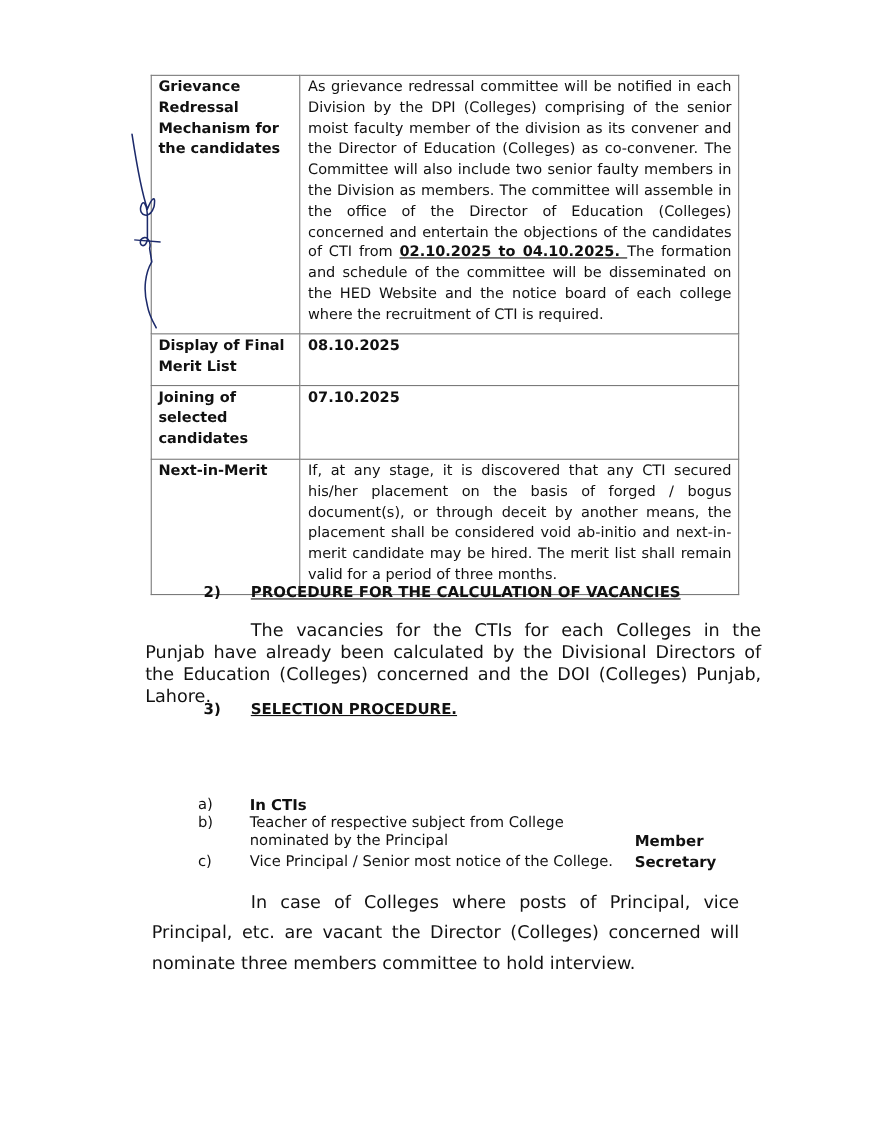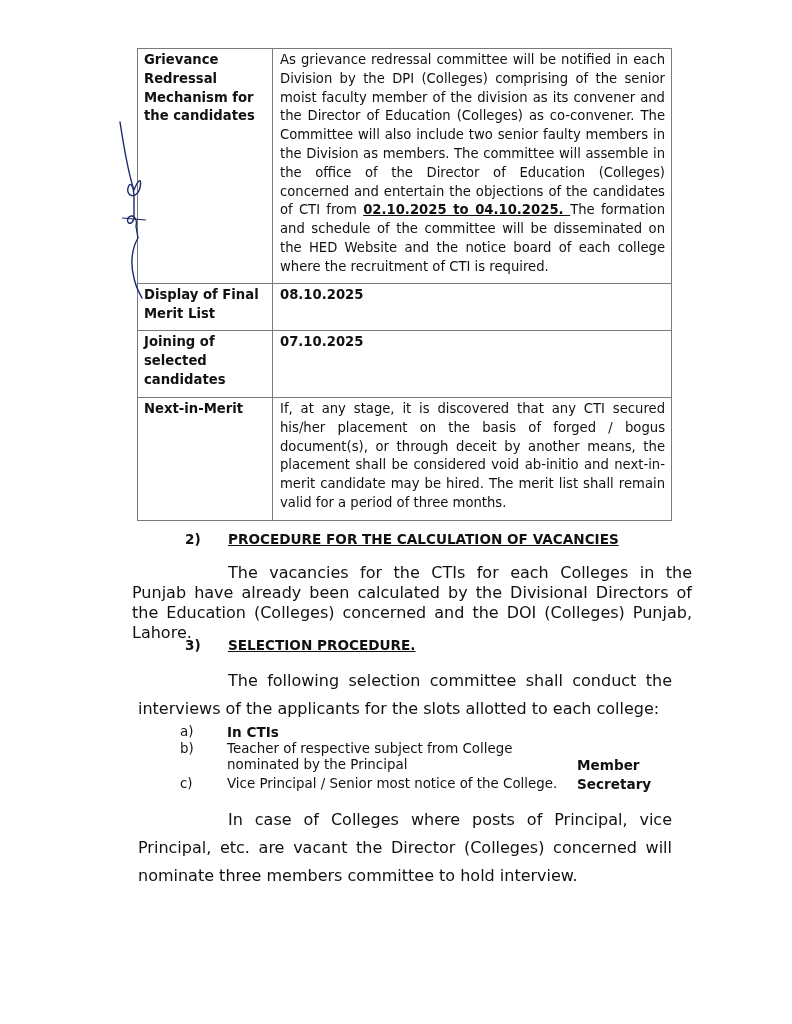--- a/index.html
+++ b/index.html
@@ -18,21 +18,21 @@
     }
     .page {
       position: absolute;
       left: 0; top: 0;
       width: 792px; height: 1024px;
     }
     
     .info-table {
       position: absolute;
       left: 137px;
-      top: 48px;
+      top: 68px;
       width: 535px;
       border-collapse: collapse;
       font-size: 13.2px;
       line-height: 18.8px;
     }
     .info-table td {
       border: 1px solid #7a7a7a;
       vertical-align: top;
       padding: 2px 6px 4px 6px;
     }
@@ -168,21 +168,20 @@
     <span class="section-title">PROCEDURE FOR THE CALCULATION OF VACANCIES</span>
   </div>
 
   <div class="para p2"><span class="indent"></span><span>The vacancies for the CTIs for each Colleges in the Punjab have already been calculated by the Divisional Directors of the Education (Colleges) concerned and the DOI (Colleges) Punjab, Lahore.</span></div>
 
   <div class="section-heading" style="left:185px; top:637px;">
     <span class="section-num">3)</span>
     <span class="section-title">SELECTION PROCEDURE.</span>
   </div>
 
-  <div class="para p3a"><span class="indent"></span><span>The following selection committee shall conduct the interviews of the applicants for the slots allotted to each college:</span></div>
 
   <div class="committee">
     <div class="committee-row">
       <span class="letter">a)</span>
       <span class="role">In CTIs</span>
     </div>
     <div class="committee-row two-line">
       <span class="letter">b)</span>
       <span class="desc">
         <span>Teacher of respective subject from College</span>

